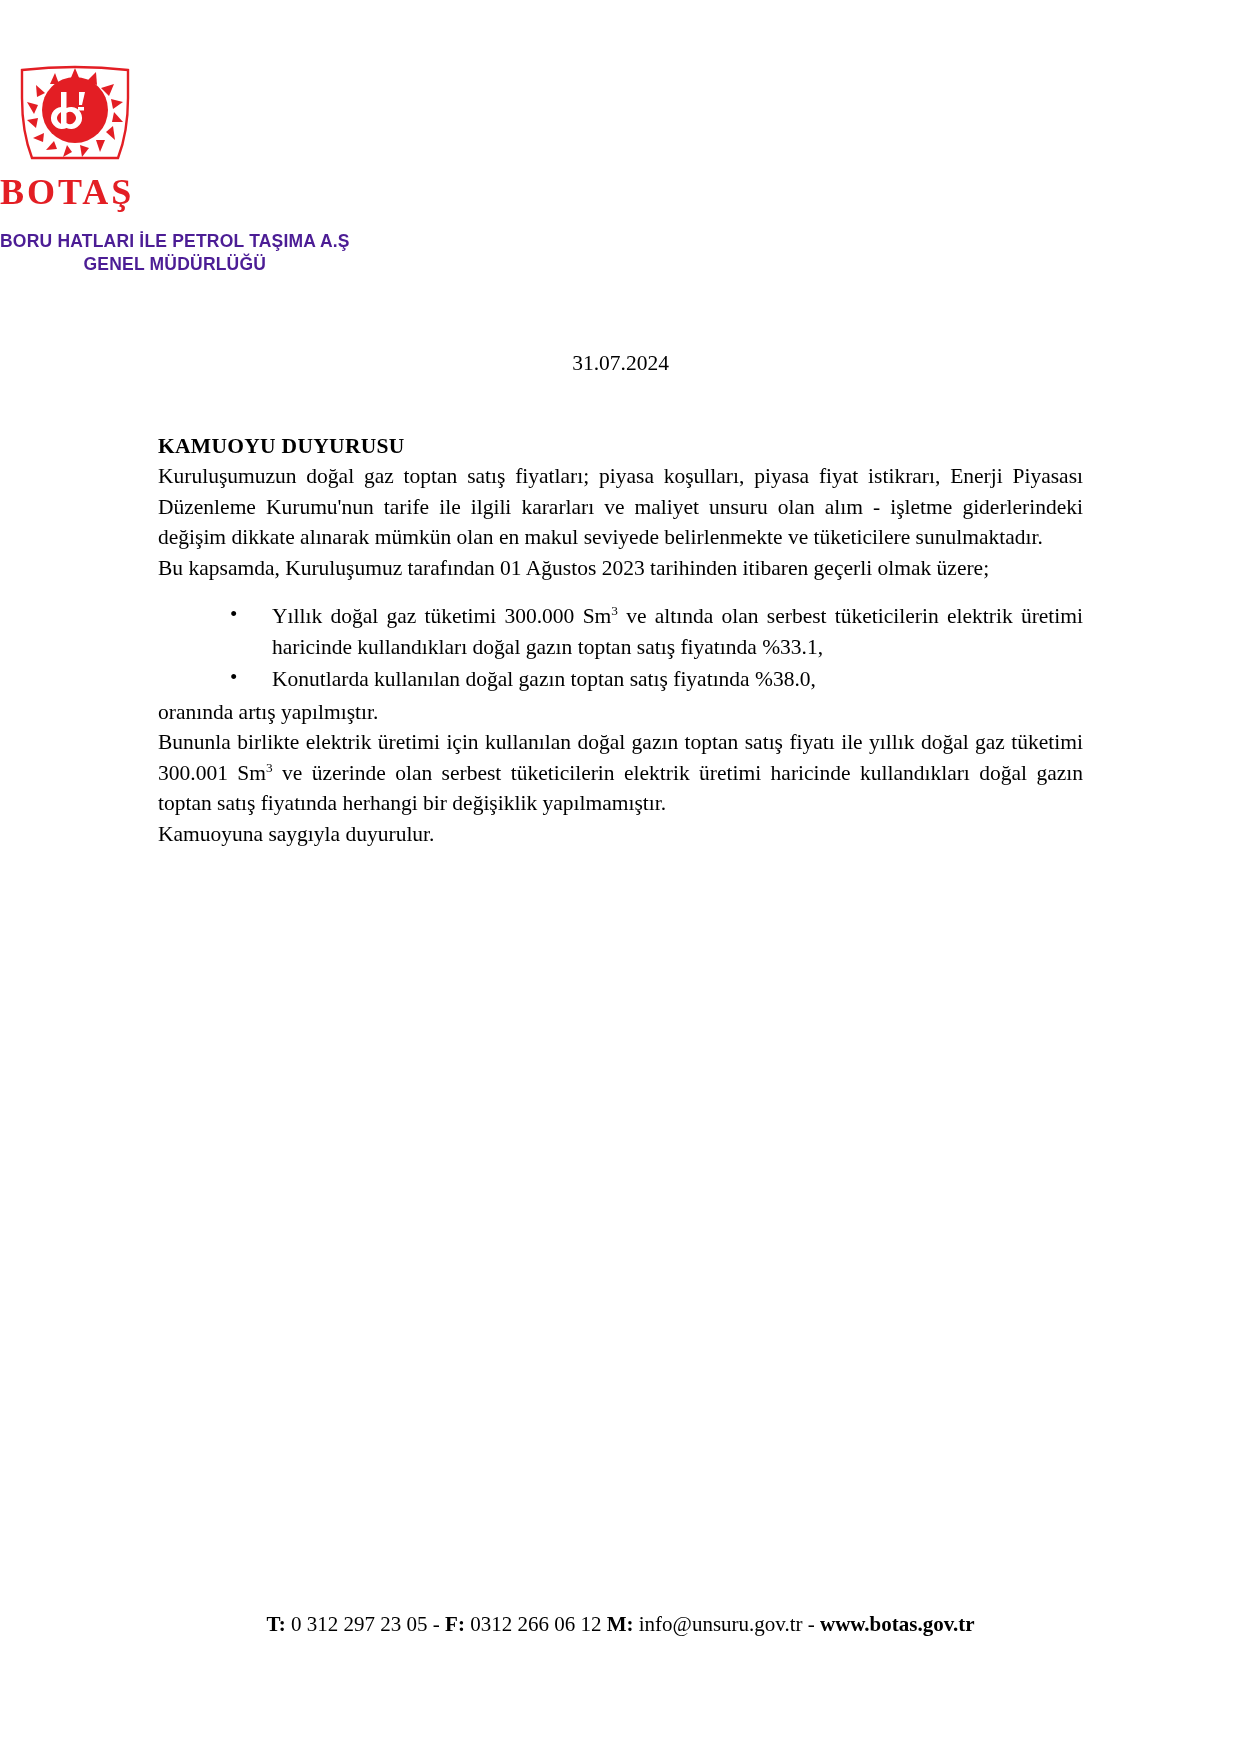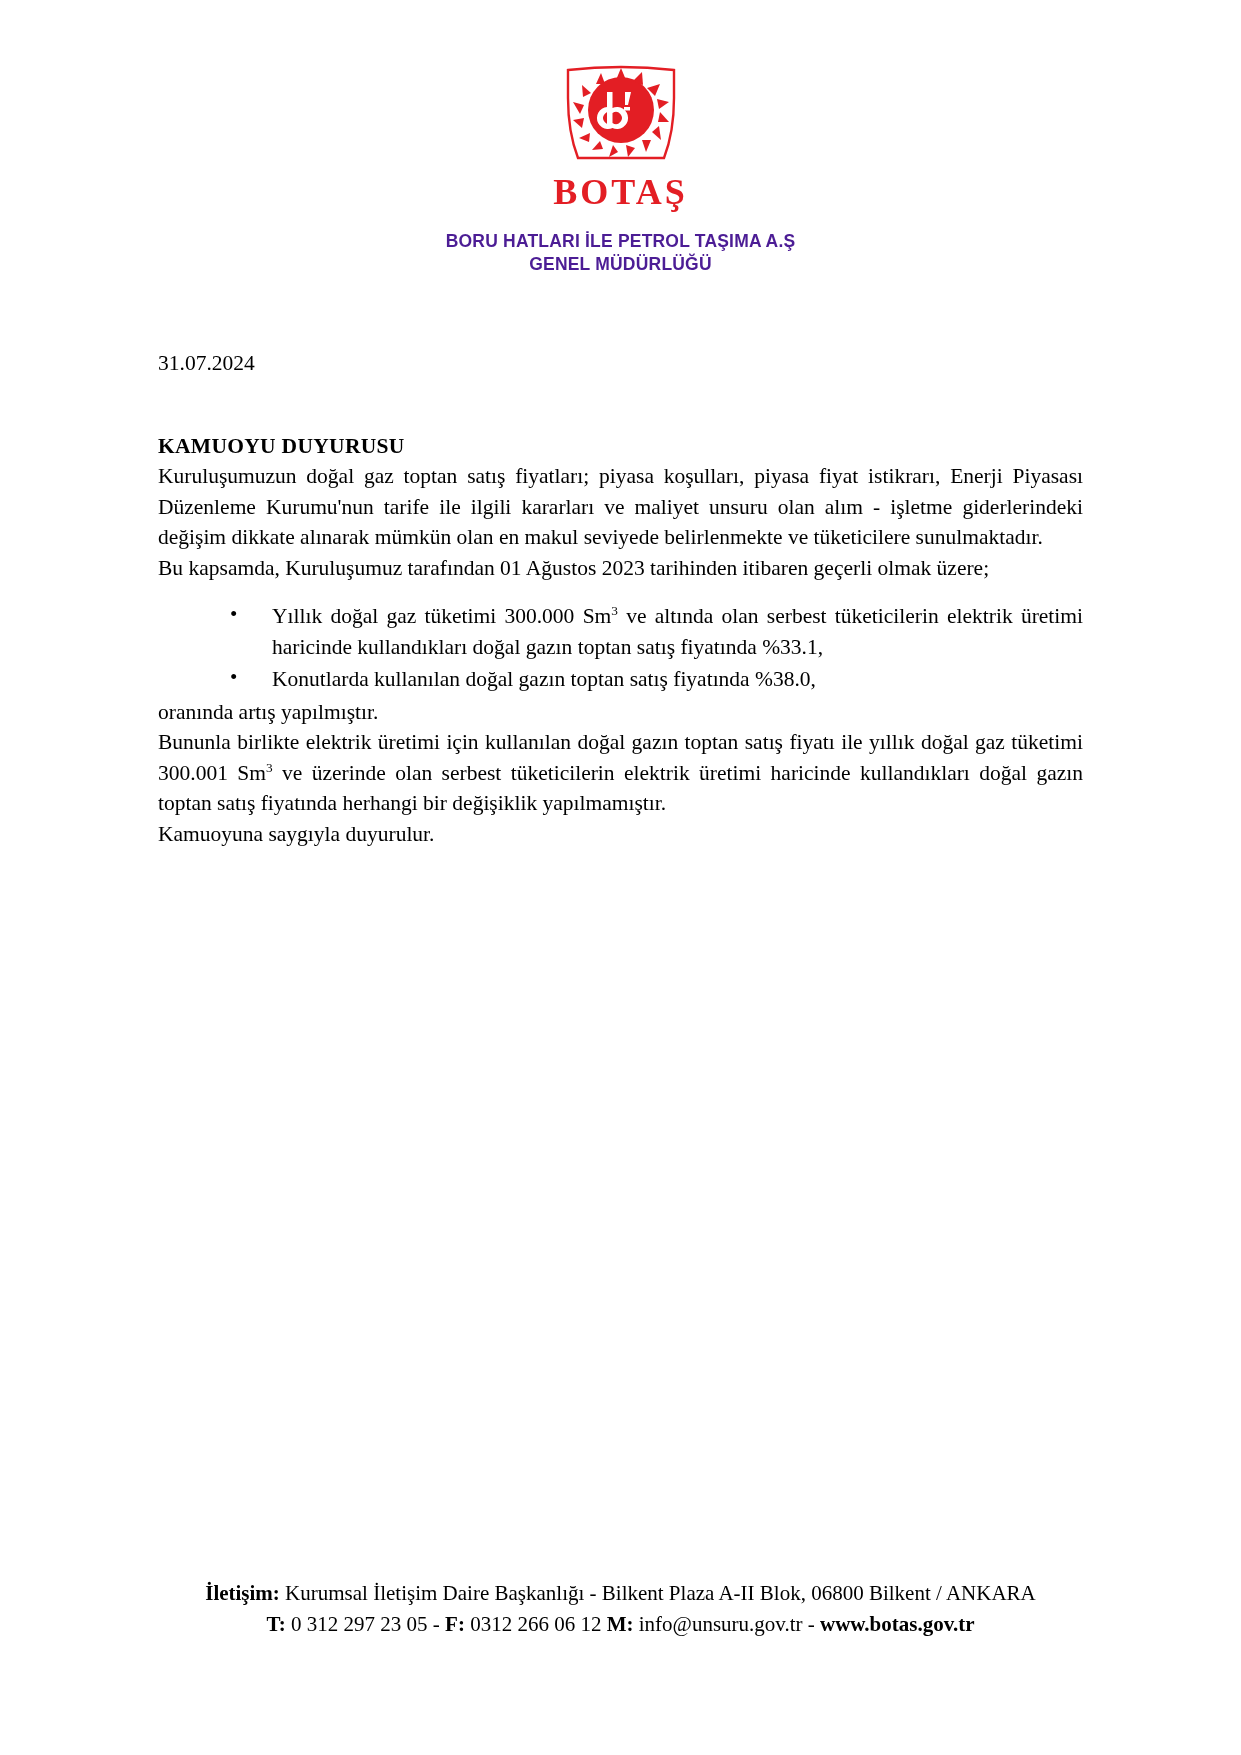--- a/index.html
+++ b/index.html
@@ -22,21 +22,21 @@
     inset: 0;
     padding: 0;
   }
 
   
   .letterhead {
     width: 100%;
     padding-top: 62px;
     display: flex;
     flex-direction: column;
-    align-items: center;
+    align-items: flex-start;
   }
   .logo-mark {
     width: 150px;
     height: 108px;
     position: relative;
   }
   .logo-mark svg { display: block; }
 
   .logo-wordmark {
     font-family: "Liberation Serif", "DejaVu Serif", serif;
@@ -61,21 +61,21 @@
   
   .content {
     margin: 0 auto;
     width: 925px;
     font-size: 21.5px;
     line-height: 1.42;
   }
 
   .date-line {
     margin-top: 72px;
-    text-align: left;
+    text-align: center;
     font-size: 21.5px;
   }
 
   .doc-title {
     margin-top: 52px;
     font-weight: bold;
     font-size: 21.5px;
     letter-spacing: 0.3px;
   }
 
@@ -202,20 +202,17 @@
 
     <p class="para para-4">
       <span>Bununla birlikte elektrik üretimi için kullanılan doğal gazın toptan satış fiyatı ile yıllık doğal gaz tüketimi 300.001 Sm</span><sup>3</sup><span> ve üzerinde olan serbest tüketicilerin elektrik üretimi haricinde kullandıkları doğal gazın toptan satış fiyatında herhangi bir değişiklik yapılmamıştır.</span>
     </p>
 
     <p class="para para-5">Kamuoyuna saygıyla duyurulur.</p>
   </div>
 
   <div class="footer">
     <span class="fline">
-      <b>İletişim:</b><span> Kurumsal İletişim Daire Başkanlığı - Bilkent Plaza A-II Blok, 06800 Bilkent / ANKARA</span>
-    </span>
-    <span class="fline">
       <b>T:</b><span> 0 312 297 23 05 </span><span>- </span><b>F:</b><span> 0312 266 06 12 </span><b>M:</b><span> info@unsuru.gov.tr </span><span>- </span><b>www.botas.gov.tr</b>
     </span>
   </div>
 
 </div>
 
 </body></html>

